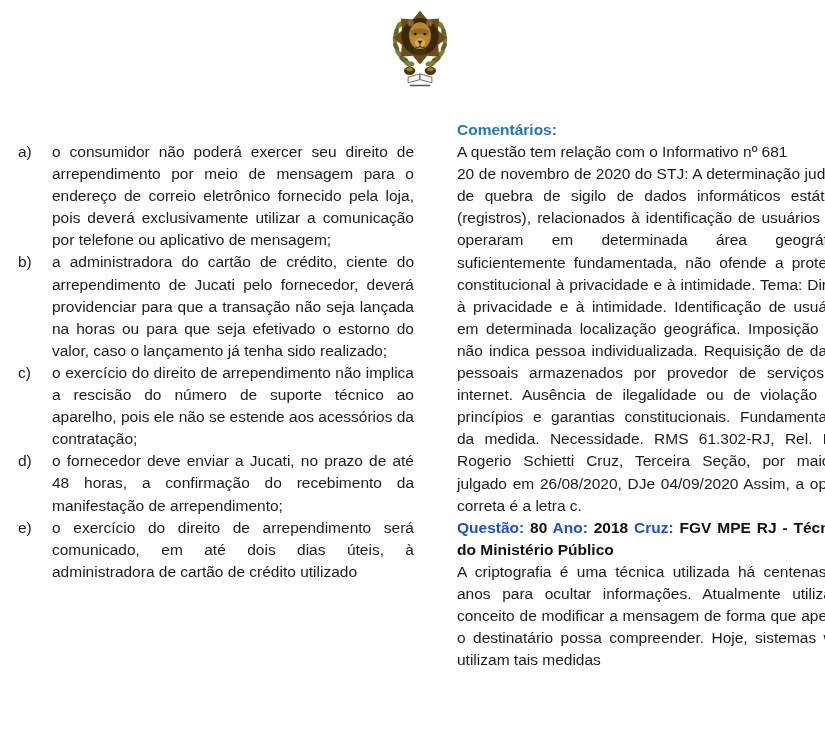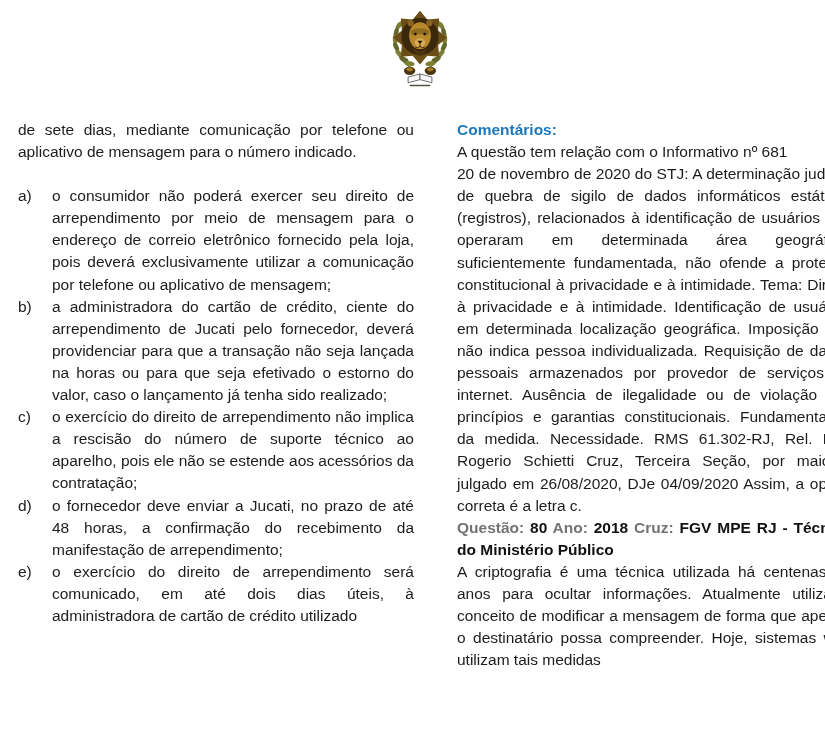--- a/index.html
+++ b/index.html
@@ -22,21 +22,21 @@
   p.para { margin:0; }
 
   .options { margin-top:22px; }
   .opt { display:flex; }
   .opt-label { flex:0 0 34px; text-align:left; }
   .opt-text { flex:1; text-align:justify; }
 
   .comments-heading { color:#1E78BE; font-weight:700; text-align:left; }
 
   .meta { margin-top:22px; font-weight:700; }
-  .meta .lbl { color:#737373; }
+  .meta .lbl { color:#1d4ed8; }
   .meta .val { color:#111111; }
 </style>
 </head>
 <body>
 
 <div class="page">
 
   <svg class="logo" viewBox="0 0 112 160" aria-hidden="true">
 
     <path d="M14,34 Q2,66 16,98 Q28,116 44,122" fill="none" stroke="#6b6e2c" stroke-width="2.5"></path>
@@ -82,21 +82,20 @@
     <ellipse cx="36" cy="123" rx="6" ry="4" fill="#a37a24"></ellipse>
     <ellipse cx="76" cy="123" rx="6" ry="4" fill="#a37a24"></ellipse>
 
     <path d="M56,132 L33,138 L33,149 L56,143 Z" fill="#f7f7f7" stroke="#3b3b3b" stroke-width="1.4"></path>
     <path d="M56,132 L79,138 L79,149 L56,143 Z" fill="#f7f7f7" stroke="#3b3b3b" stroke-width="1.4"></path>
 
     <rect x="36" y="153" width="40" height="2.6" rx="1.3" fill="#55503f"></rect>
   </svg>
 
   <div class="col col-left">
-    <p class="para">de sete dias, mediante comunicação por telefone ou aplicativo de mensagem para o número indicado.</p>
 
     <div class="options">
       <div class="opt">
         <span class="opt-label">a)</span>
         <div class="opt-text">o consumidor não poderá exercer seu direito de arrependimento por meio de mensagem para o endereço de correio eletrônico fornecido pela loja, pois deverá exclusivamente utilizar a comunicação por telefone ou aplicativo de mensagem;</div>
       </div>
       <div class="opt">
         <span class="opt-label">b)</span>
         <div class="opt-text">a administradora do cartão de crédito, ciente do arrependimento de Jucati pelo fornecedor, deverá providenciar para que a transação não seja lançada na horas ou para que seja efetivado o estorno do valor, caso o lançamento já tenha sido realizado;</div>
       </div>

